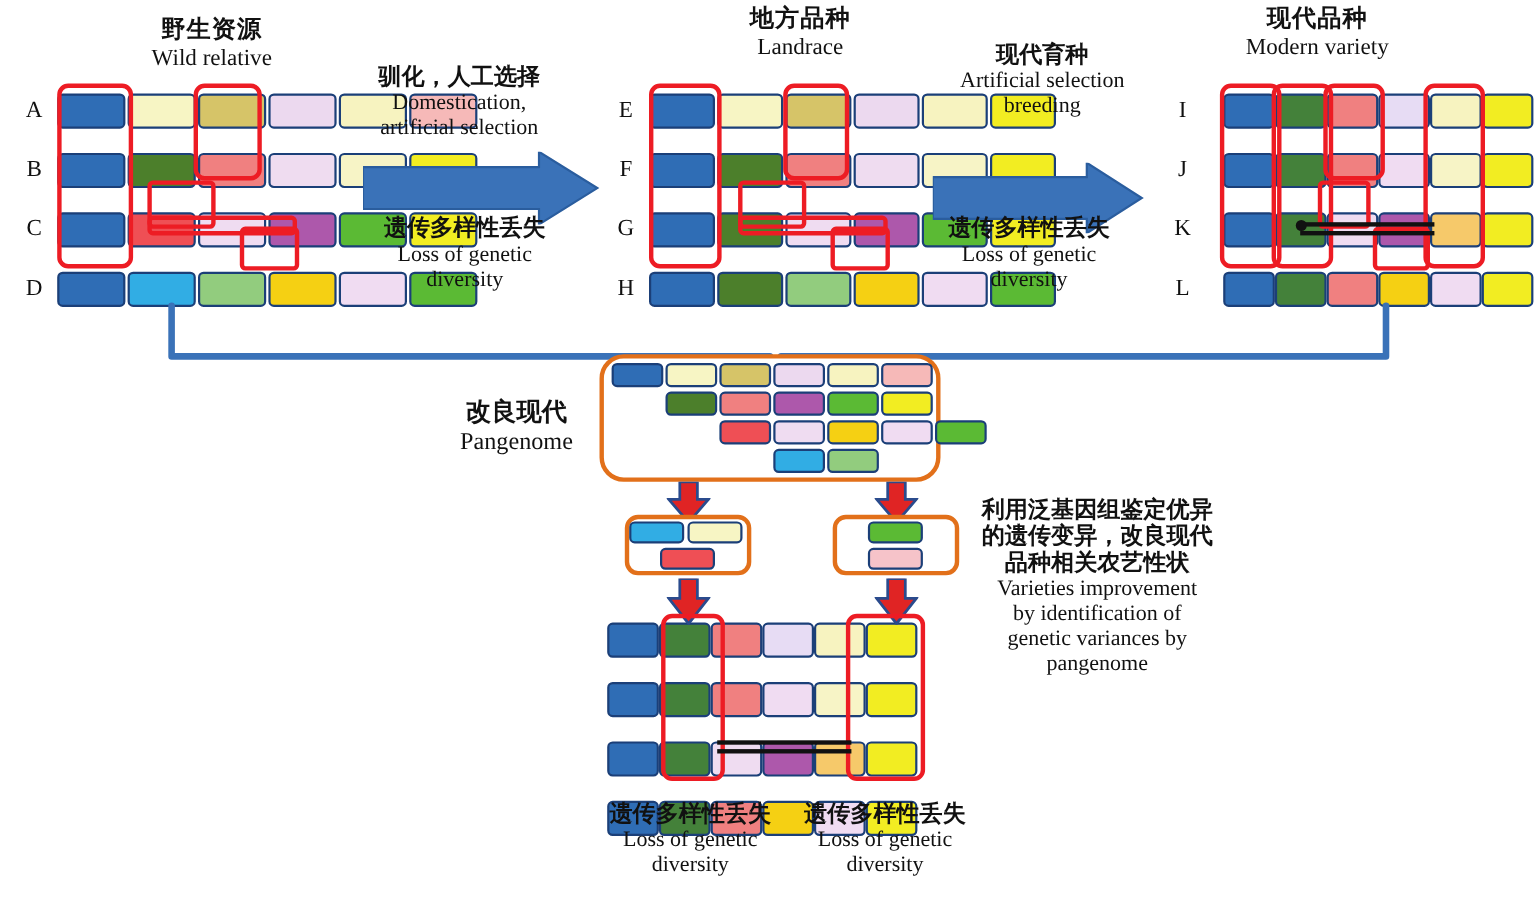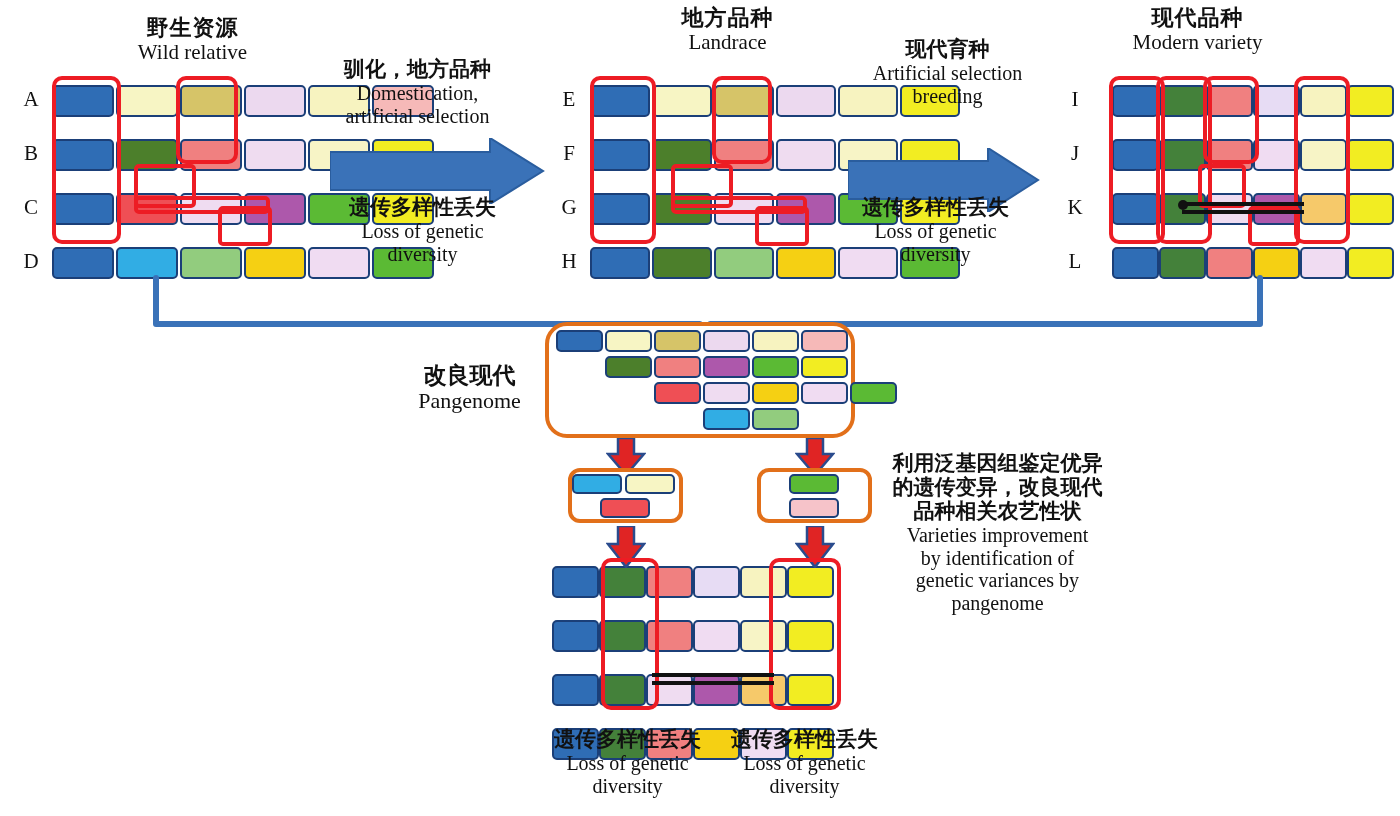--- a/index.html
+++ b/index.html
@@ -188,21 +188,21 @@
 <div class="ring" style="left:1203px;top:76px;width:56px;height:88px;"></div>
 <div class="ringflat" style="left:1198px;top:164px;width:48px;height:44px;"></div>
 <div class="ringflat" style="left:1248px;top:206px;width:52px;height:40px;"></div>
 <div class="ring" style="left:1294px;top:76px;width:56px;height:168px;"></div>
 
 <div class="blackbar" style="left:1182px;top:202px;width:122px;height:4px;"></div>
 <div class="blackbar" style="left:1182px;top:210px;width:122px;height:4px;"></div>
 <div class="abs" style="left:1178px;top:200px;width:10px;height:10px;border-radius:50%;background:#111;"></div>
 
 <div class="abs arrowtext" style="left:320px;top:58px;width:195px;">
-  <div class="cn">驯化，地方品种</div>
+  <div class="cn">驯化，人工选择</div>
   <div class="en">Domestication,</div>
   <div class="en">artificial selection</div>
 </div>
 <svg class="abs" width="215" height="66" style="left:330px;top:138px;">
   <polygon points="0,14 160,14 160,0 213,33 160,66 160,52 0,52" fill="#3a72b8" stroke="#2a5d9e" stroke-width="2"></polygon>
 </svg>
 <div class="abs arrowtext" style="left:330px;top:196px;width:185px;">
   <div class="cn">遗传多样性丢失</div>
   <div class="en">Loss of genetic</div>
   <div class="en">diversity</div>

